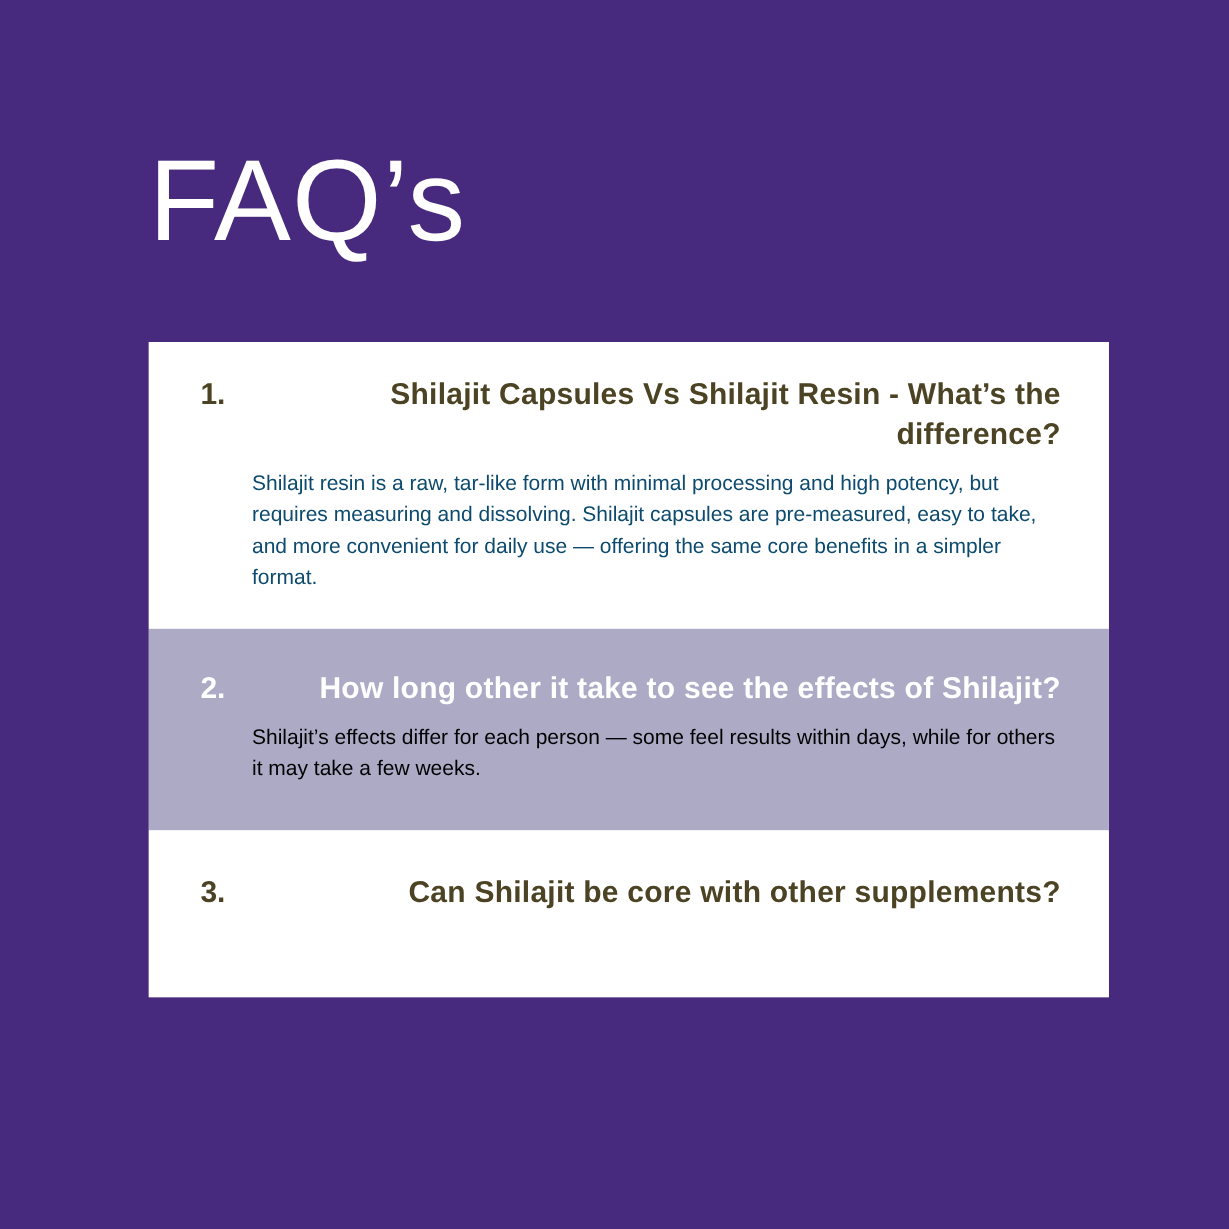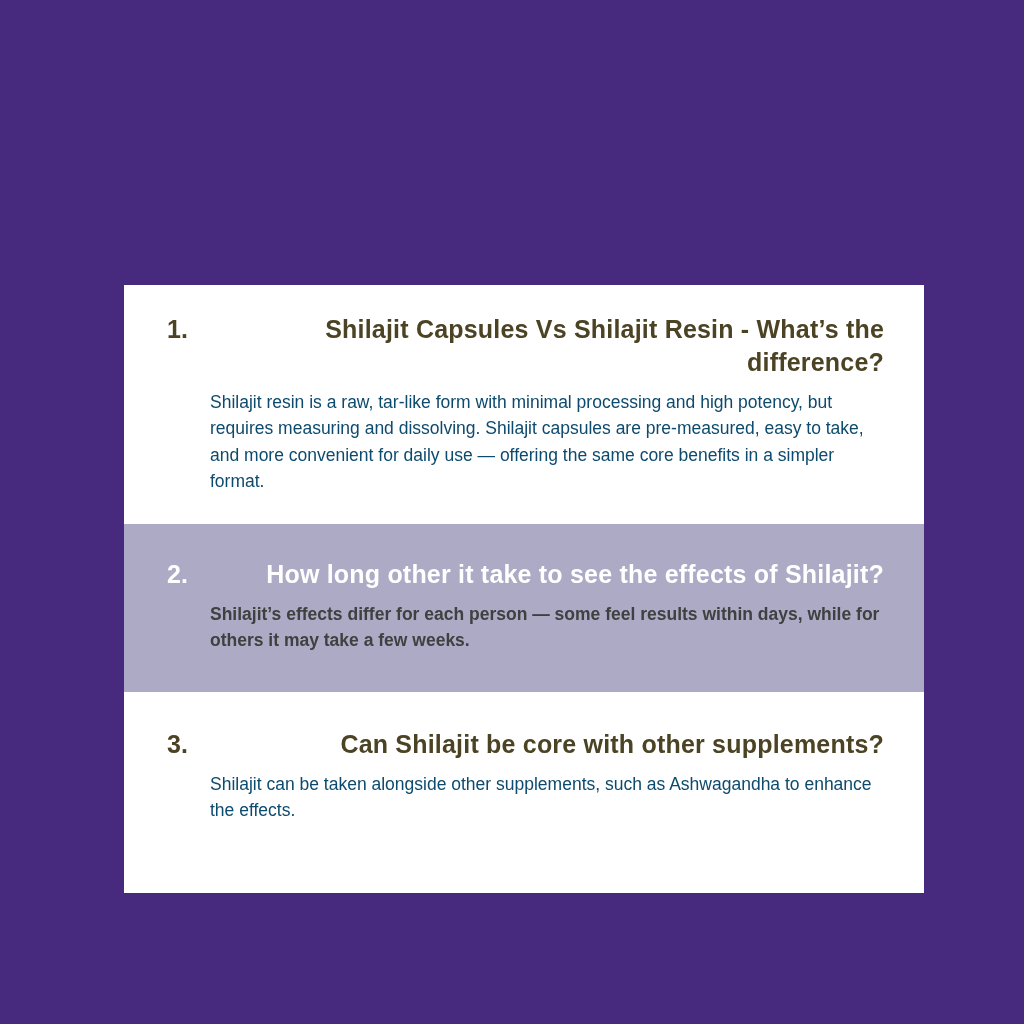--- a/index.html
+++ b/index.html
@@ -85,32 +85,32 @@
     color: #4b4323;
   }
   .faq-item.light .answer {
     color: #0c4a6e;
   }
   .faq-item.shaded .q-num,
   .faq-item.shaded .q-text {
     color: #ffffff;
   }
   .faq-item.shaded .answer {
-    color: #404040;
-    font-weight: bold;
+    color: #000000;
   }
   .item-1 { padding-bottom: 30px; }
   .item-2 { padding-top: 34px; padding-bottom: 38px; }
   .item-3 { padding-top: 36px; padding-bottom: 70px; }
 </style>
 </head>
 <body>
 
 <div class="page">
 
+  <div class="faq-title">FAQ’s</div>
 
   <div class="faq-card">
 
     <div class="faq-item light item-1">
       <div class="q-row">
         <div class="q-num">1.</div>
         <div class="q-text">Shilajit Capsules Vs Shilajit Resin - What’s the difference?</div>
       </div>
       <div class="answer">Shilajit resin is a raw, tar-like form with minimal processing and high potency, but requires measuring and dissolving. Shilajit capsules are pre-measured, easy to take, and more convenient for daily use — offering the same core benefits in a simpler format.</div>
     </div>
@@ -121,17 +121,16 @@
         <div class="q-text">How long other it take to see the effects of Shilajit?</div>
       </div>
       <div class="answer">Shilajit’s effects differ for each person — some feel results within days, while for others it may take a few weeks.</div>
     </div>
 
     <div class="faq-item light item-3">
       <div class="q-row">
         <div class="q-num">3.</div>
         <div class="q-text">Can Shilajit be core with other supplements?</div>
       </div>
-      <div class="answer">Shilajit can be taken alongside other supplements, such as Ashwagandha to enhance the effects.</div>
     </div>
 
   </div>
 </div>
 
 </body></html>

